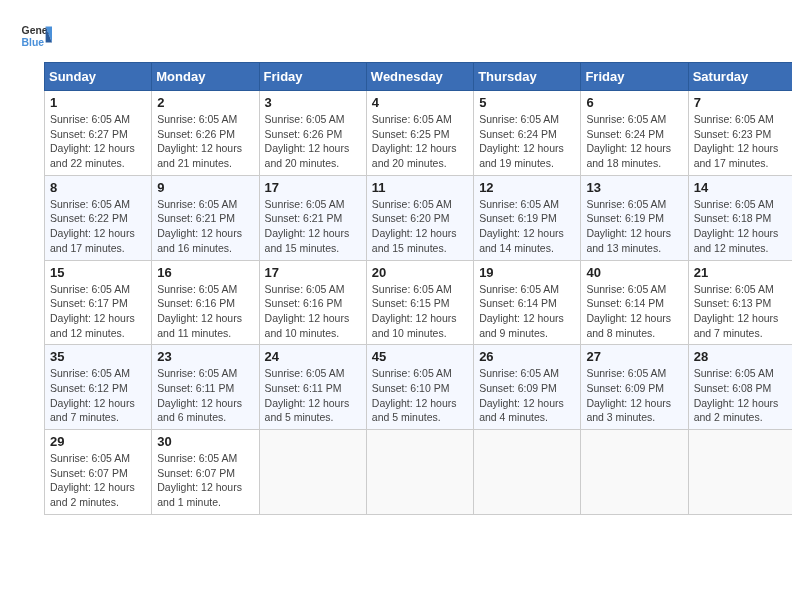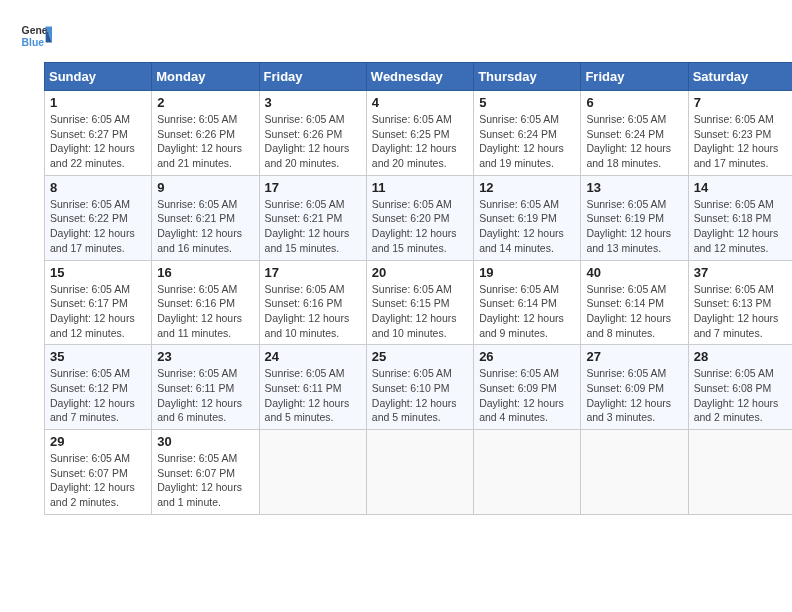--- a/index.html
+++ b/index.html
@@ -272,21 +272,21 @@
       </td>
         <td>
         <div class="day-num">40</div>
         <div class="day-info">
           Sunrise: 6:05 AM<br>
           Sunset: 6:14 PM<br>
           Daylight: 12 hours and 8 minutes.
         </div>
       </td>
         <td>
-        <div class="day-num">37</div>
+        <div class="day-num">21</div>
         <div class="day-info">
           Sunrise: 6:05 AM<br>
           Sunset: 6:13 PM<br>
           Daylight: 12 hours and 7 minutes.
         </div>
       </td>
       </tr>
       <tr>
         <td>
         <div class="day-num">35</div>
@@ -306,21 +306,21 @@
       </td>
         <td>
         <div class="day-num">24</div>
         <div class="day-info">
           Sunrise: 6:05 AM<br>
           Sunset: 6:11 PM<br>
           Daylight: 12 hours and 5 minutes.
         </div>
       </td>
         <td>
-        <div class="day-num">25</div>
+        <div class="day-num">45</div>
         <div class="day-info">
           Sunrise: 6:05 AM<br>
           Sunset: 6:10 PM<br>
           Daylight: 12 hours and 5 minutes.
         </div>
       </td>
         <td>
         <div class="day-num">26</div>
         <div class="day-info">
           Sunrise: 6:05 AM<br>

